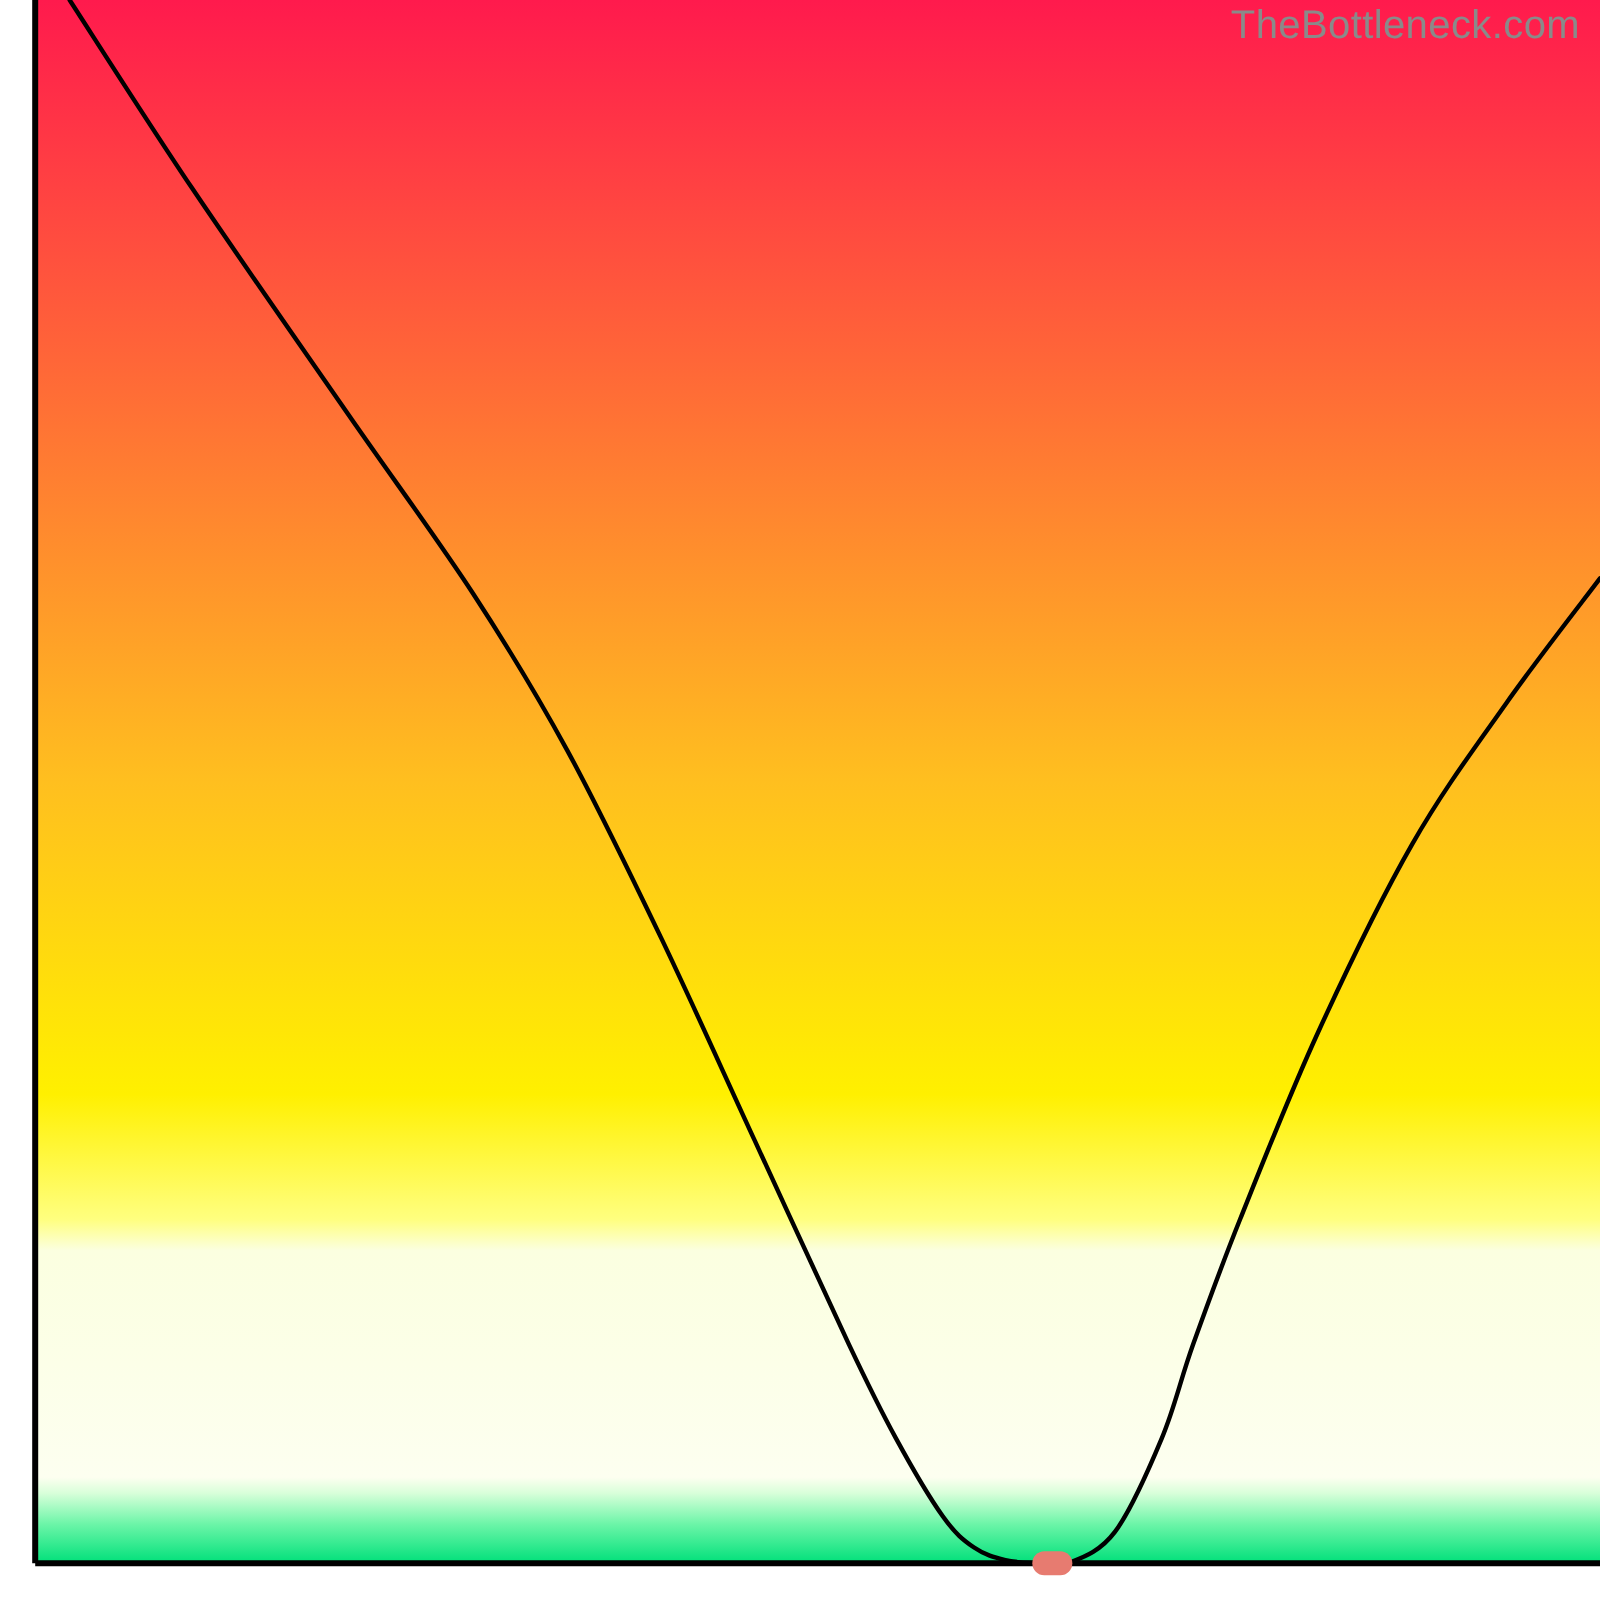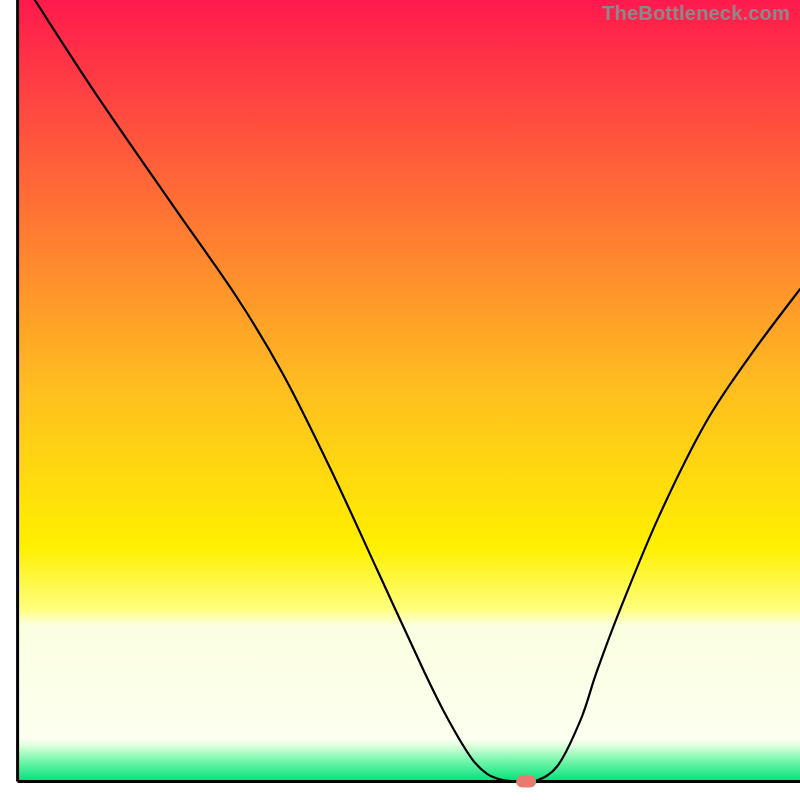--- a/index.html
+++ b/index.html
@@ -14,21 +14,21 @@
   .canvas {
     position: relative;
     width: 800px;
     height: 800px;
   }
   .attribution {
     position: absolute;
     top: 2px;
     right: 10px;
     font-size: 20px;
-    font-weight: 700;
+    font-weight: 400;
     color: #8a8a8a;
     letter-spacing: 0.2px;
     z-index: 10;
   }
   svg {
     position: absolute;
     top: 0;
     left: 0;
   }
 </style>

